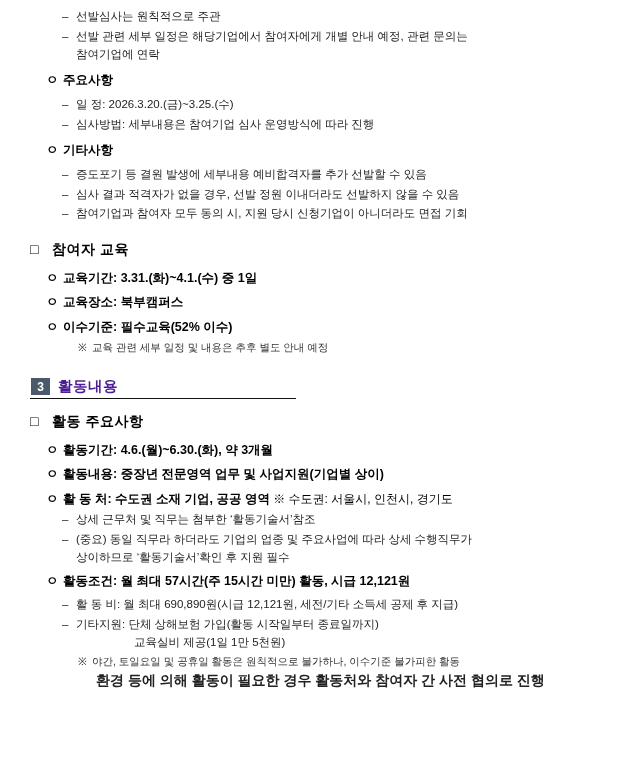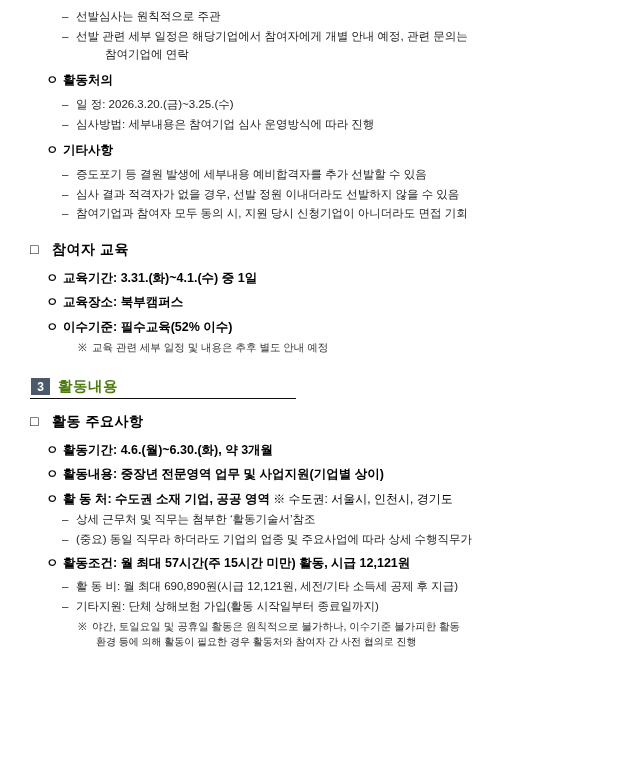--- a/index.html
+++ b/index.html
@@ -68,21 +68,21 @@
   
   .lvl-note {
     margin-left: 78px;
     font-size: 10.5px;
     color: #333;
   }
   .lvl-note .marker { width: 14px; }
 
   
   .cont {
-    margin-left: 105px;
+    margin-left: 76px;
     font-size: 11.5px;
     color: #222;
     line-height: 1.55;
   }
   .cont.deep { margin-left: 134px; }
 
   .sp-2 { margin-top: 2px; }
   .sp-5 { margin-top: 5px; }
   .sp-8 { margin-top: 8px; }
   .sp-12 { margin-top: 12px; }
@@ -105,21 +105,21 @@
     font-size: 12px;
     font-weight: bold;
     display: flex;
     align-items: center;
     justify-content: center;
     margin: 1px 8px 3px 1px;
   }
   .section-title {
     font-size: 14.5px;
     font-weight: bold;
-    color: #4d7c0f;
+    color: #4c1d95;
     display: flex;
     align-items: center;
     padding-bottom: 2px;
     letter-spacing: 0.5px;
   }
 
   .small-note {
     font-size: 12px;
     font-weight: normal;
   }
@@ -137,21 +137,21 @@
   </div>
 
   <div class="row lvl-dash sp-2">
     <span class="marker">–</span>
     <span class="txt">선발 관련 세부 일정은 해당기업에서 참여자에게 개별 안내 예정, 관련 문의는</span>
   </div>
   <div class="cont">참여기업에 연락</div>
 
   <div class="row lvl-circ sp-8">
     <span class="marker">ㅇ</span>
-    <span class="txt">활동처의</span>
+    <span class="txt">주요사항</span>
   </div>
   <div class="row lvl-dash sp-5">
     <span class="marker">–</span>
     <span class="txt">일        정: 2026.3.20.(금)~3.25.(수)</span>
   </div>
   <div class="row lvl-dash sp-2">
     <span class="marker">–</span>
     <span class="txt">심사방법: 세부내용은 참여기업 심사 운영방식에 따라 진행</span>
   </div>
 
@@ -221,36 +221,38 @@
 
   <div class="row lvl-dash sp-2">
     <span class="marker">–</span>
     <span class="txt">상세  근무처  및  직무는  첨부한 ‘활동기술서’참조</span>
   </div>
 
   <div class="row lvl-dash sp-2">
     <span class="marker">–</span>
     <span class="txt">(중요) 동일 직무라 하더라도 기업의 업종 및 주요사업에 따라 상세 수행직무가</span>
   </div>
+  <div class="cont">상이하므로 ‘활동기술서’확인 후 지원 필수</div>
 
   <div class="row lvl-circ sp-5">
     <span class="marker">ㅇ</span>
     <span class="txt">활동조건: 월 최대 57시간(주 15시간 미만) 활동, 시급 12,121원</span>
   </div>
 
   <div class="row lvl-dash sp-5">
     <span class="marker">–</span>
     <span class="txt">활 동 비: 월 최대 690,890원(시급 12,121원, 세전/기타 소득세 공제 후 지급)</span>
   </div>
 
   <div class="row lvl-dash sp-2">
     <span class="marker">–</span>
     <span class="txt">기타지원: 단체  상해보험  가입(활동  시작일부터  종료일까지)</span>
   </div>
 
+  <div class="cont deep">교육실비 제공(1일 1만 5천원)</div>
 
   <div class="row lvl-note sp-2">
     <span class="marker">※</span>
     <span class="txt">야간, 토일요일 및 공휴일 활동은 원칙적으로 불가하나, 이수기준 불가피한 활동</span>
   </div>
-  <div class="cont indent-wide" style="font-size:10px;">환경 등에 의해 활동이 필요한 경우 활동처와 참여자 간 사전 협의로 진행</div>
+  <div class="cont indent-wide" style="font-size:14px;font-weight:bold;">환경 등에 의해 활동이 필요한 경우 활동처와 참여자 간 사전 협의로 진행</div>
 
 </div>
 
 </body></html>

